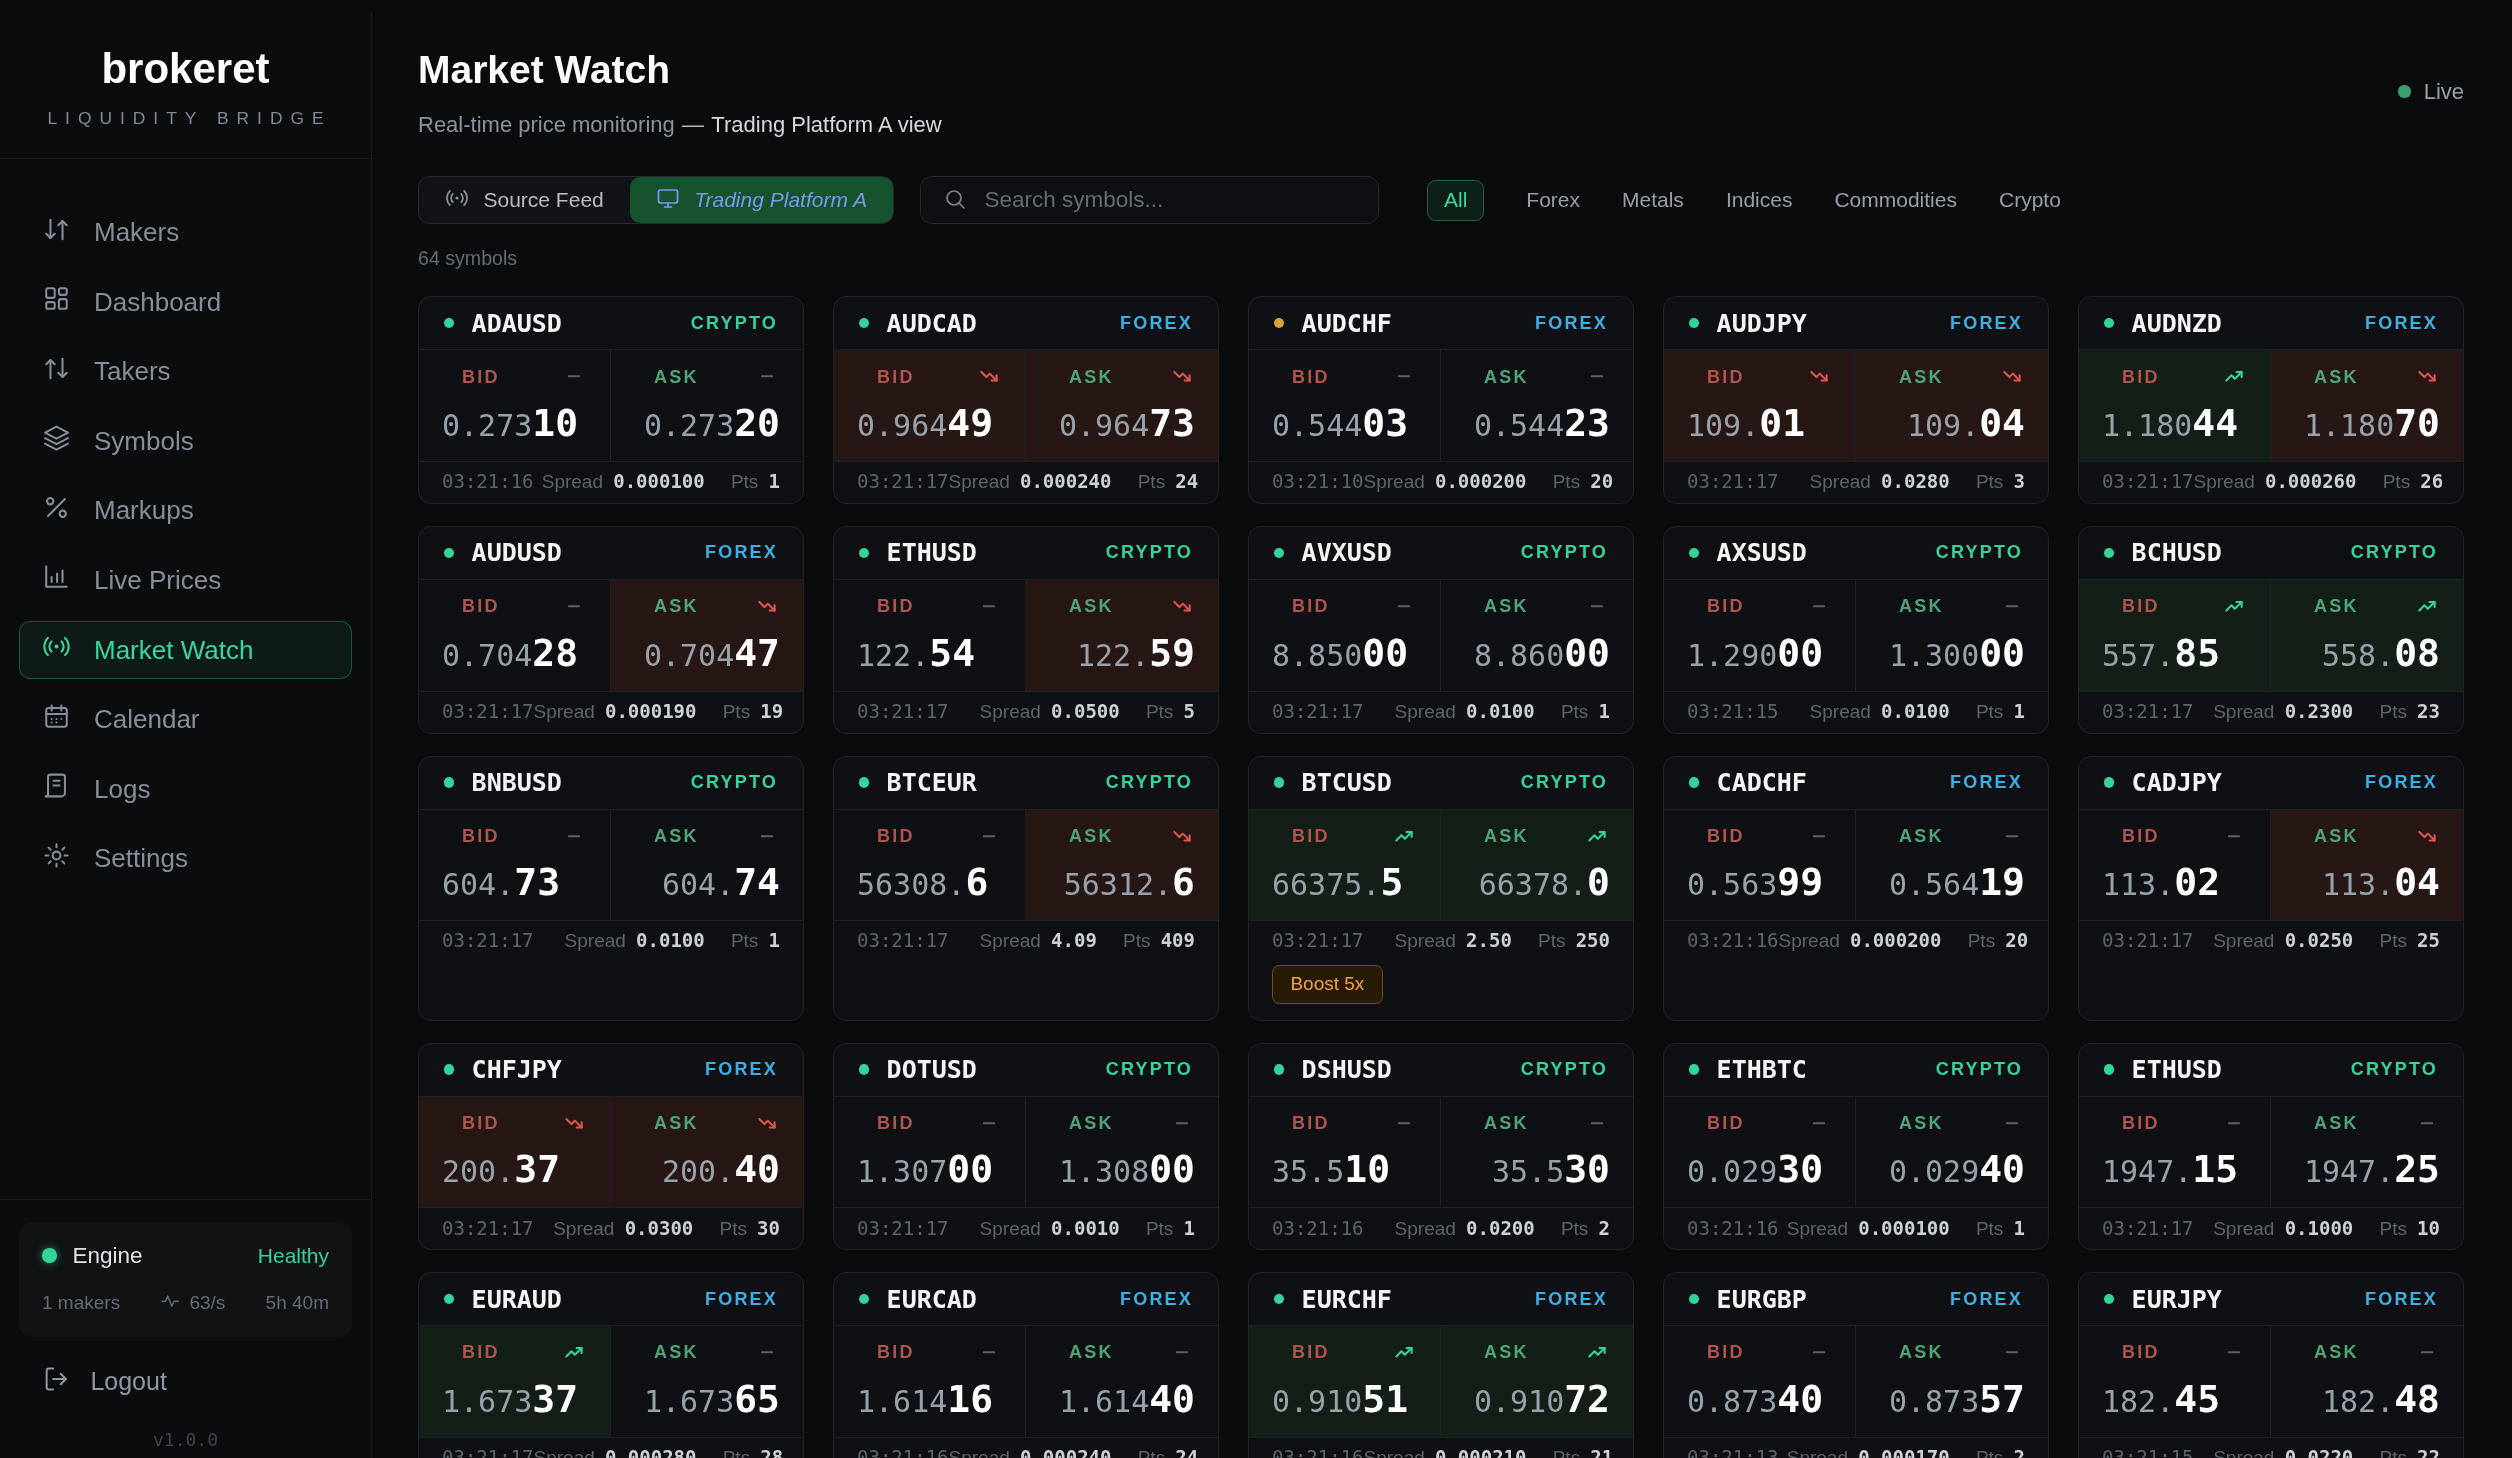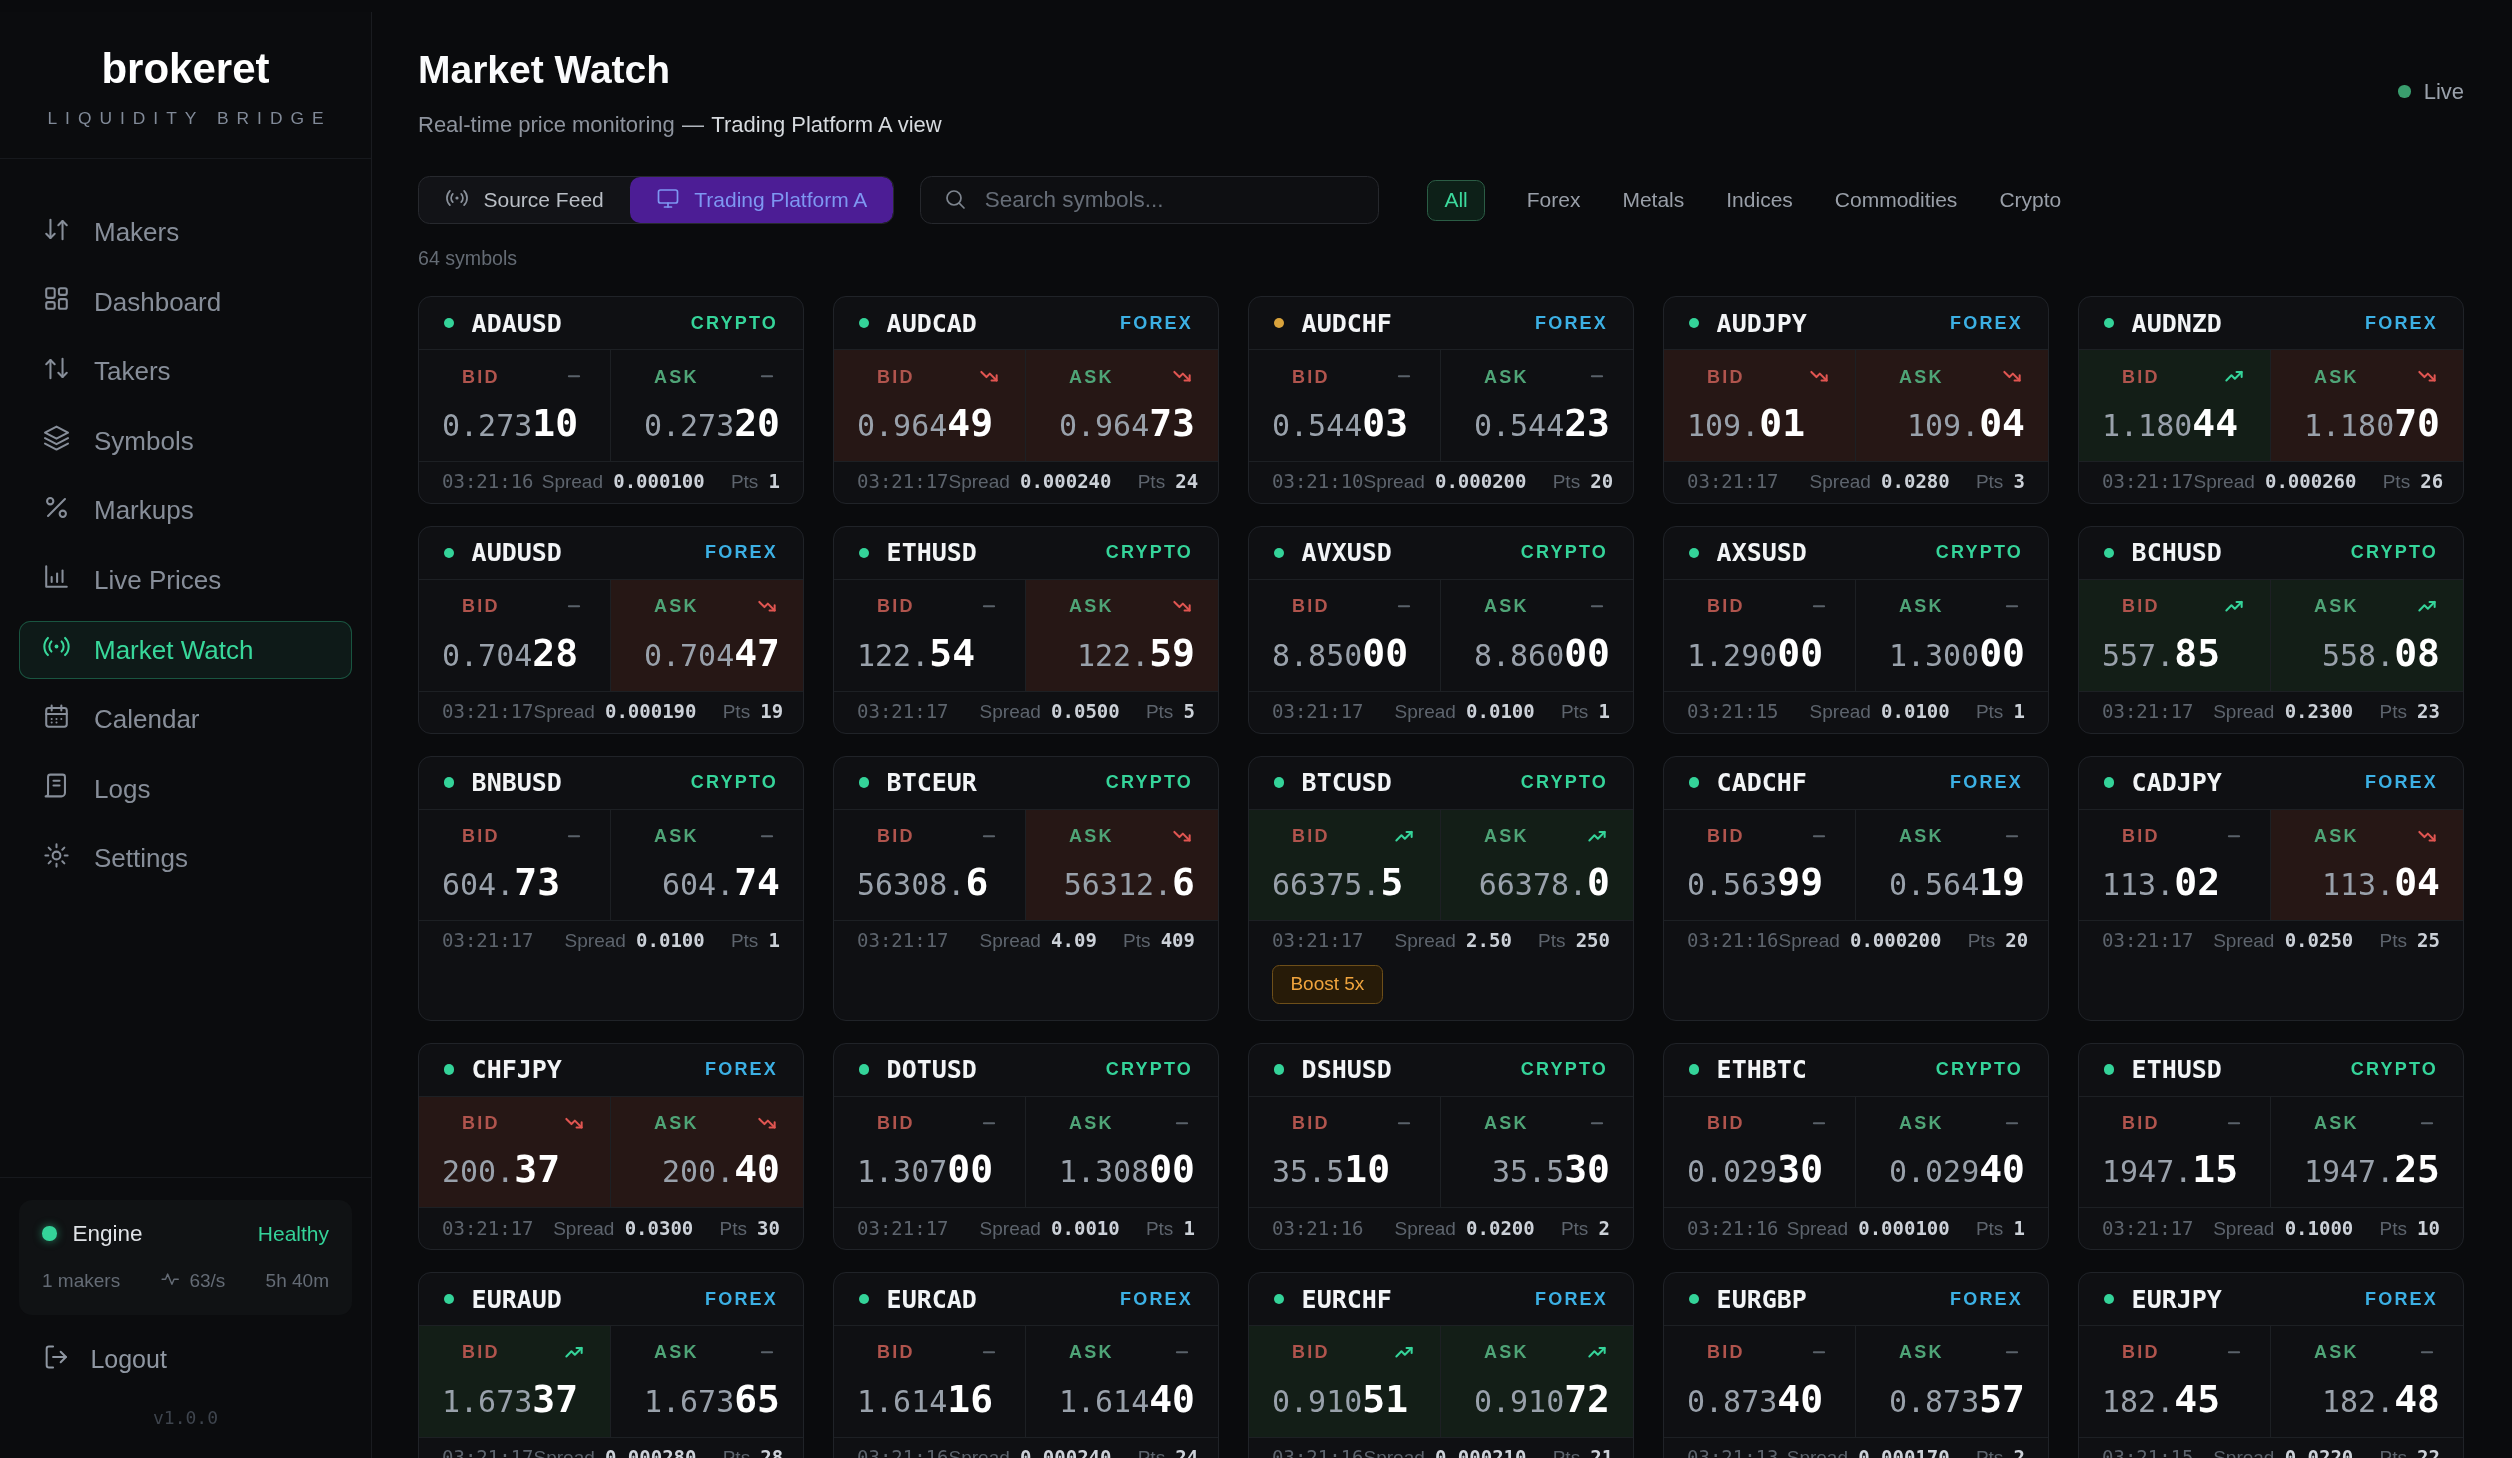--- a/index.html
+++ b/index.html
@@ -21,21 +21,21 @@
   .logo { font-size:42px; font-weight:bold; color:#ffffff; letter-spacing:0px; }
   .tagline { margin-top:14.5px; font-size:17.4px; letter-spacing:8px; text-indent:8px; color:#818a98; }
   .nav { flex:1; padding:45px 19px 0; }
   .nav-item {
     display:flex; align-items:center; gap:23px; height:58px; padding:0 22px;
     margin-bottom:11.6px; border-radius:11.6px; border:0.7px solid transparent;
     color:#878e99; font-size:26px; cursor:pointer;
   }
   .nav-item svg { width:29px; height:29px; flex:0 0 auto; }
   .nav-item.active { background:rgba(52,211,153,0.07); border-color:rgba(52,211,153,0.32); color:#38d89b; }
-  .sidebar-footer { border-top:0.7px solid #17191d; padding:22px 19px 30px; }
+  .sidebar-footer { border-top:0.7px solid #17191d; padding:22px 19px 8px; }
   .engine-card { background:#101214; border-radius:13px; padding:20.4px 23px; }
   .engine-row1 { display:flex; align-items:center; }
   .engine-dot { width:14.5px; height:14.5px; border-radius:50%; background:#34d399;
     box-shadow:0 0 8.7px rgba(52,211,153,0.55); margin-right:16px; }
   .engine-label { font-size:22.5px; color:#dfe2e6; flex:1; }
   .engine-status { font-size:21px; color:#34d399; }
   .engine-row2 { display:flex; justify-content:space-between; align-items:center;
     margin-top:22px; font-size:19px; color:#646b75; }
   .engine-rate { display:flex; align-items:center; gap:8.7px; }
   .engine-rate svg { width:20.4px; height:20.4px; color:#646b75; }
@@ -54,21 +54,21 @@
   .live { position:absolute; right:0; top:30.5px; display:flex; align-items:center; gap:13px;
     font-size:22px; color:#9aa1ab; }
   .live-dot { width:12.4px; height:12.4px; border-radius:50%; background:#3a9e6e; }
 
   .toolbar { display:flex; align-items:center; margin-top:38px; }
   .toggle-group { display:flex; border:0.7px solid #27292e; border-radius:11.6px;
     overflow:hidden; background:#121317; height:48px; }
   .toggle-btn { display:flex; align-items:center; gap:14.5px; padding:0 26px;
     font-size:21px; color:#b9bec5; cursor:pointer; }
   .toggle-btn svg { width:24px; height:24px; color:#8a919b; }
-  .toggle-btn.active { background:#4c1d95; color:#7e97f2; border-radius:10.2px; }
+  .toggle-btn.active { background:#14532d; color:#7e97f2; border-radius:10.2px;font-style:italic; }
   .toggle-btn.active svg { color:#7e97f2; }
   .search-box { display:flex; align-items:center; gap:17.4px; margin-left:26px; width:459px;
     height:48px; border:0.7px solid #26282d; border-radius:11.6px; background:#0e0f12; padding:0 22px; }
   .search-box svg { width:24px; height:24px; color:#7d848e; flex:0 0 auto; }
   .search-box input { flex:1; background:transparent; border:none; outline:none;
     font-size:22.5px; color:#c8ccd2; font-family:"Liberation Sans", sans-serif; }
   .search-box input::placeholder { color:#656c76; }
   .filters { display:flex; align-items:center; gap:42px; margin-left:48px;
     font-size:21px; color:#999fa8; }
   .filter-pill { cursor:pointer; }

